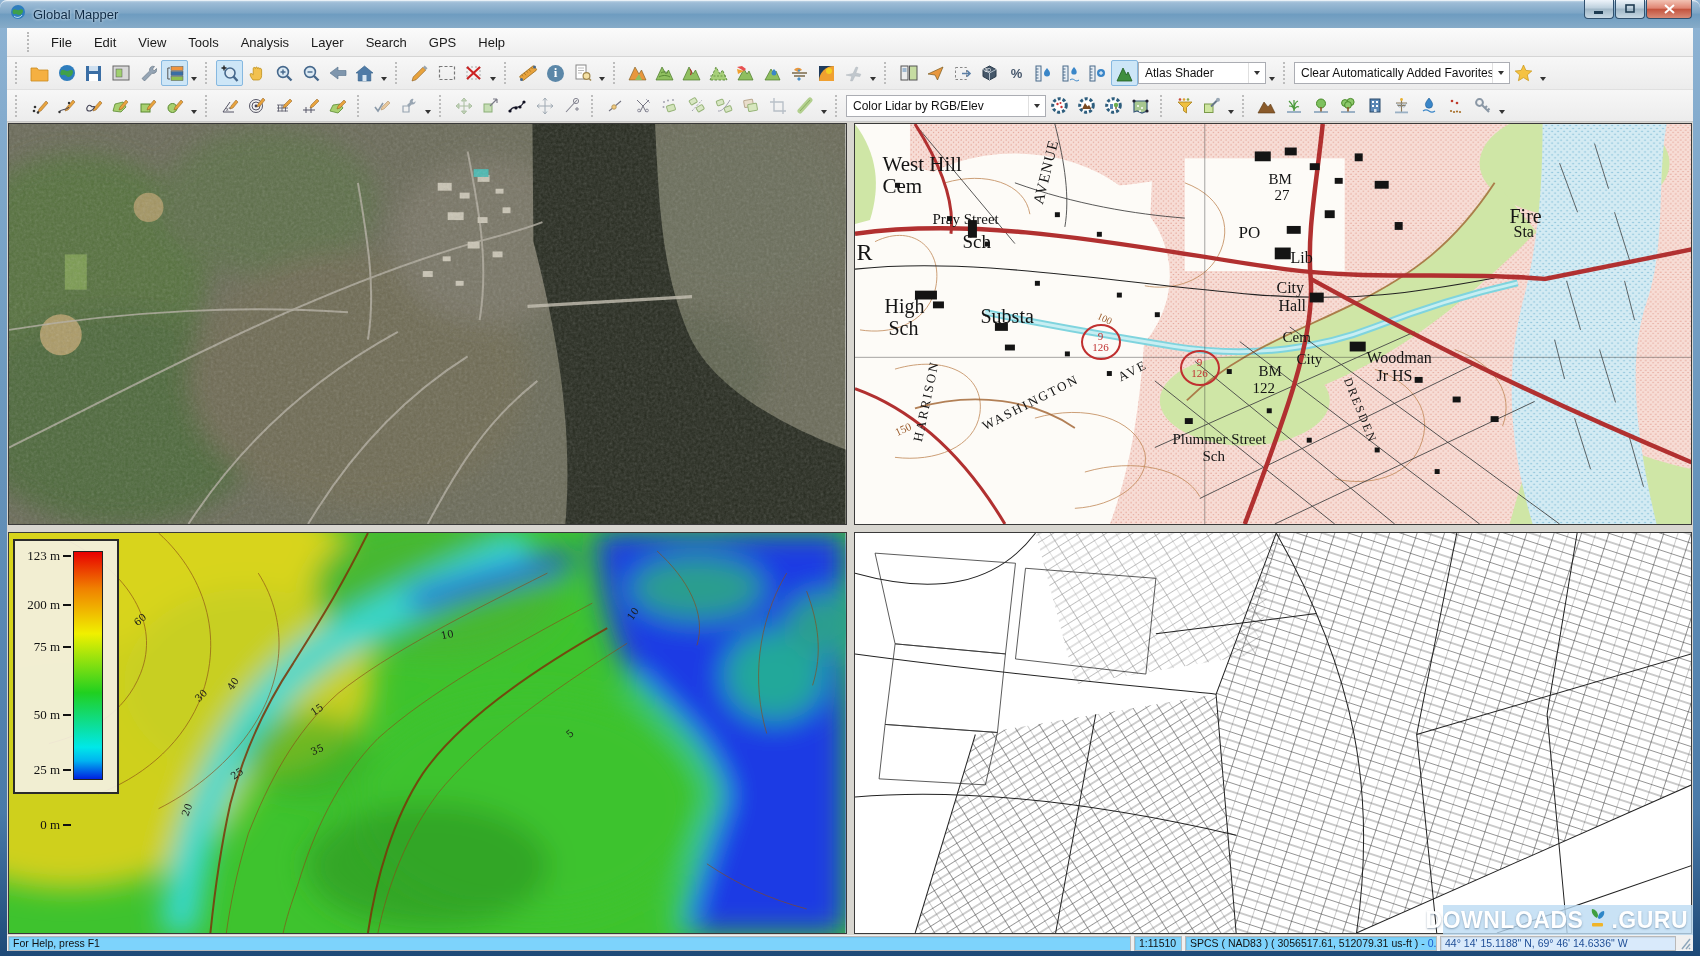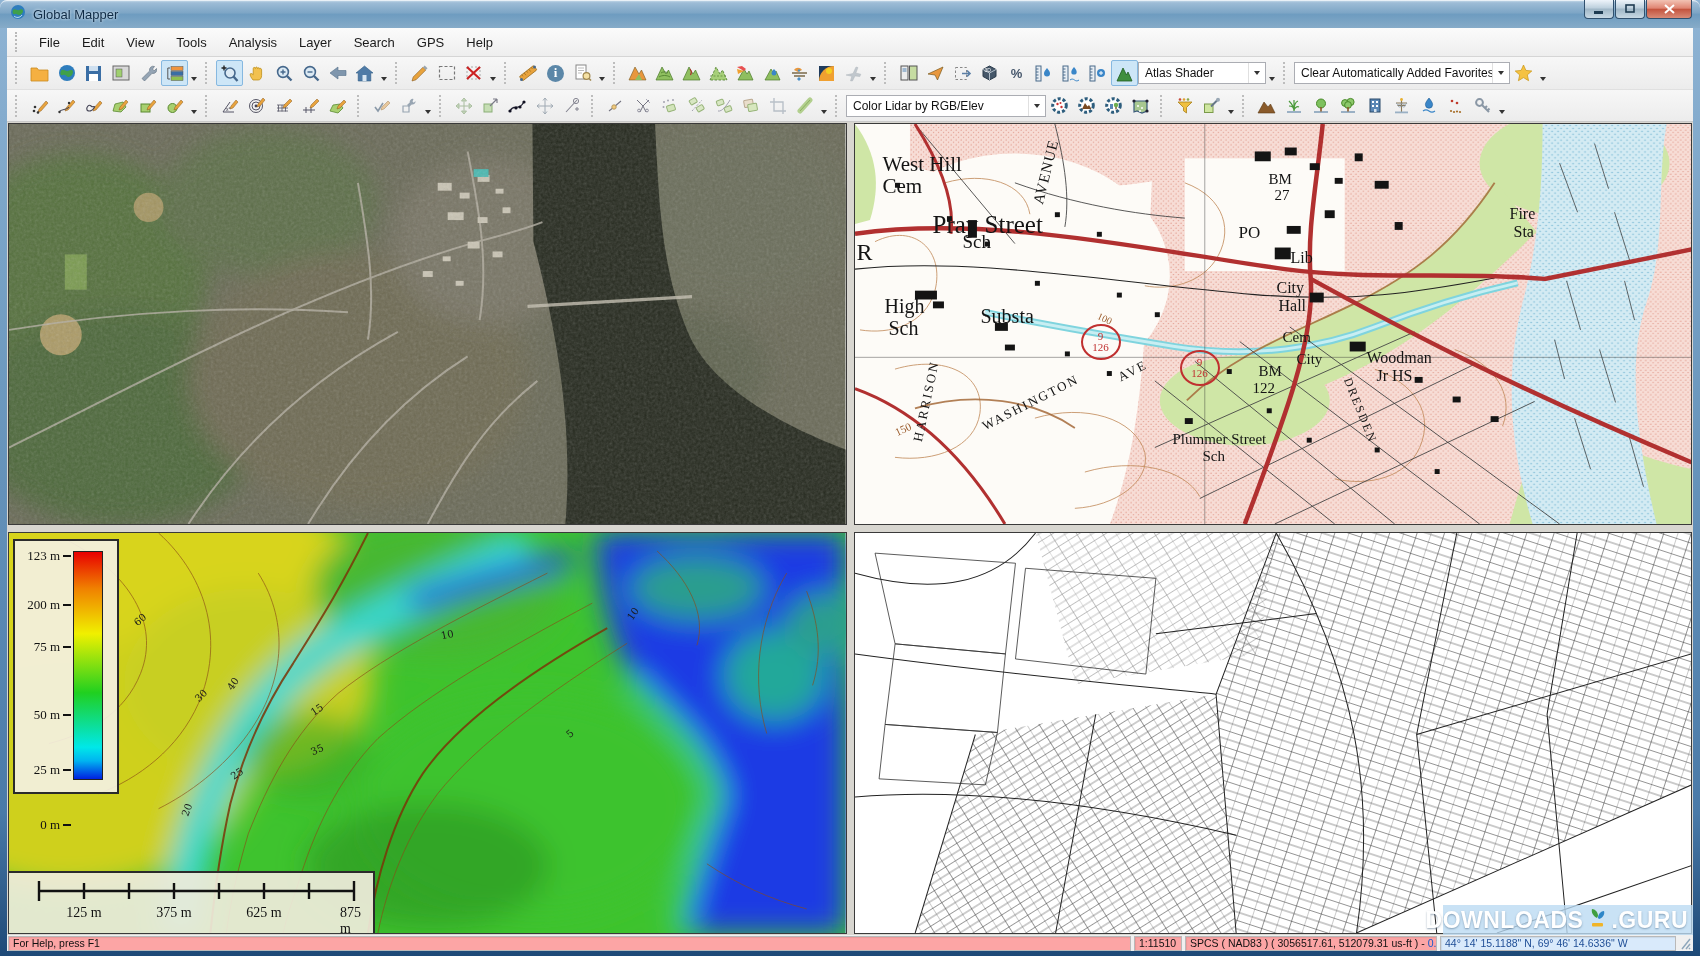--- a/index.html
+++ b/index.html
@@ -8,21 +8,21 @@
   
   .titlebar{position:absolute;top:0;left:0;right:0;height:28px;border-radius:7px 7px 0 0;
     background:linear-gradient(180deg,#cfe0ee 0%,#9dbcd6 10%,#7ea6c6 45%,#6e9cc0 52%,#86abc8 100%);
     display:flex;align-items:center;padding-left:10px;box-shadow:inset 0 1px 0 rgba(255,255,255,.6)}
   .titlebar .apptitle{font-size:13px;color:#0e2a45;margin-left:7px;text-shadow:0 0 3px #fff}
   .winbtns{position:absolute;top:0;right:8px;display:flex}
   .wbtn{width:30px;height:19px;border:1px solid #30506e;border-top:none;border-radius:0 0 4px 4px;
     background:linear-gradient(#eef4fa,#bccfdd 45%,#9fb6c6 50%,#c8d9e5);display:flex;align-items:center;justify-content:center;margin-left:1px}
   .wbtn.close{width:46px;background:linear-gradient(#f2c2b4,#e08573 45%,#c4543f 52%,#d98b77)}
   
-  .menubar{position:absolute;top:28px;left:7px;right:7px;height:29px;background:linear-gradient(#fbfbfb,#eeeeee);border-bottom:1px solid #d5d5d5;display:flex;align-items:center;padding-left:6px}
+  .menubar{position:absolute;top:28px;left:7px;right:7px;height:29px;background:linear-gradient(#fbfbfb,#eeeeee);border-bottom:1px solid #d5d5d5;display:flex;align-items:center;padding-left:18px}
   .mgrip{width:5px;height:20px;border-left:2px dotted #b9b9b9;margin:0 8px 0 2px}
   .menuitem{font-size:13px;color:#1a1a1a;padding:5px 11px;border-radius:2px}
   
   .tb{position:absolute;left:7px;right:7px;background:linear-gradient(#f7f7f7,#ececec);display:flex;align-items:center;padding:0 2px}
   .tb1{top:57px;height:33px;border-bottom:1px solid #e0e0e0}
   .tb2{top:90px;height:32px;border-bottom:1px solid #c9c9c9}
   .tbtn{width:27px;height:26px;display:flex;align-items:center;justify-content:center;border:1px solid transparent;border-radius:2px;flex:none}
   .tbtn.sel{background:#cde6f7;border-color:#86b8e0}
   .tbtn svg{display:block}
   .dbtn{width:11px;height:26px;display:flex;align-items:flex-end;justify-content:center;padding-bottom:5px;flex:none}
@@ -45,21 +45,21 @@
   .elev-bar{position:absolute;left:58px;top:10px;width:30px;bottom:12px;border:1px solid #222;
     background:linear-gradient(180deg,#e80000 0%,#f08000 16%,#f0f000 36%,#20d020 62%,#00e8e8 86%,#00b4f0 92%,#0020e0 100%)}
   .lg-row{position:absolute;left:0;width:56px;display:flex;align-items:center;justify-content:flex-end}
   .lg-row .txt{font-family:"Liberation Serif",serif;font-size:13px;color:#111;margin-right:3px}
   .lg-row .tick{width:8px;height:2px;background:#111}
   .scalebox{position:absolute;left:0px;bottom:0px;width:366px;height:62px;background:rgba(240,236,220,.92);border:2px solid #2b2b2b;border-left:none;border-bottom:none}
   .sc-labels span{position:absolute;top:32px;font-family:"Liberation Serif",serif;font-size:14px;color:#111;transform:translateX(-50%)}
   .ctl{position:absolute;font-family:"DejaVu Serif",serif;font-size:10px;color:#1a1a1a;line-height:1}
   
   .statusbar{position:absolute;left:7px;right:7px;bottom:5px;height:16px;background:#f0f0f0;display:flex;gap:3px;padding:0 1px;align-items:center}
-  .sfield{height:15px;border:1px solid #b9b9b9;box-shadow:inset 1px 1px 1px rgba(0,0,0,.08);background:#fca5a5;font-size:10.5px;display:flex;align-items:center;padding:0 4px;white-space:nowrap;overflow:hidden;color:#111}
+  .sfield{height:15px;border:1px solid #b9b9b9;box-shadow:inset 1px 1px 1px rgba(0,0,0,.08);background:#7dd3fc;font-size:10.5px;display:flex;align-items:center;padding:0 4px;white-space:nowrap;overflow:hidden;color:#111}
   .sfield.help{flex:1}
   .sfield.pos{background:#d9eafb;color:#1f4e96;width:236px}
   .blue{color:#1a5acd;margin-left:3px}
   .gripcorner{width:13px;height:15px;flex:none}
   
   .watermark{position:absolute;right:7px;bottom:21px;width:250px;height:30px;background:rgba(187,219,243,.8);display:flex;align-items:center;justify-content:flex-end;padding:0 5px;z-index:5}
   .watermark .wm{font-family:"Liberation Sans",sans-serif;font-weight:bold;font-size:23px;color:#fff;letter-spacing:.5px;text-shadow:0 1px 2px rgba(60,90,120,.5)}
 </style>
 </head>
 <body>
@@ -845,21 +845,21 @@
           <rect x="412" y="290" width="5" height="5"></rect>
           <rect x="452" y="320" width="5" height="5"></rect>
           <rect x="520" y="330" width="5" height="5"></rect>
           <rect x="580" y="352" width="5" height="5"></rect>
       </g>
     </svg>
     <span class="tl" style="left:2px;top:116px;font-size:24px">R</span>
     <span class="tl" style="left:28px;top:30px;font-size:21px">West Hill</span>
     <span class="tl" style="left:28px;top:52px;font-size:21px">Cem</span>
     <span class="tl" style="left:176px;top:78px;font-size:15px;letter-spacing:1px;transform:rotate(-76deg);transform-origin:0 0">AVENUE</span>
-    <span class="tl" style="left:78px;top:88px;font-size:25px">Pray Street</span>
+    <span class="tl" style="left:78px;top:88px;font-size:15px">Pray Street</span>
     <span class="tl" style="left:108px;top:108px;font-size:19px">Sch</span>
     <span class="tl" style="left:30px;top:172px;font-size:20px">High</span>
     <span class="tl" style="left:34px;top:194px;font-size:20px">Sch</span>
     <span class="tl" style="left:126px;top:182px;font-size:20px">Substa</span>
     <div class="shield" style="left:226px;top:200px;width:40px;height:36px">
       <span>9</span>
         <span>126</span>
     </div>
     <div class="shield" style="left:325px;top:226px;width:40px;height:36px">
       <span>9</span>
@@ -873,21 +873,21 @@
     <span class="tl" style="left:436px;top:126px;font-size:16px">Lib</span>
     <span class="tl" style="left:422px;top:156px;font-size:16px">City</span>
     <span class="tl" style="left:424px;top:174px;font-size:16px">Hall</span>
     <span class="tl" style="left:428px;top:206px;font-size:15px">Cem</span>
     <span class="tl" style="left:442px;top:228px;font-size:15px">City</span>
     <span class="tl" style="left:404px;top:240px;font-size:15px">BM</span>
     <span class="tl" style="left:398px;top:257px;font-size:15px">122</span>
     <span class="tl" style="left:512px;top:226px;font-size:16px">Woodman</span>
     <span class="tl" style="left:522px;top:244px;font-size:16px">Jr HS</span>
     <span class="tl" style="left:498px;top:252px;font-size:12px;letter-spacing:2px;transform:rotate(68deg);transform-origin:0 0">DRESDEN</span>
-    <span class="tl" style="left:655px;top:82px;font-size:16px">Fire</span>
+    <span class="tl" style="left:655px;top:82px;font-size:20px">Fire</span>
     <span class="tl" style="left:659px;top:100px;font-size:16px">Sta</span>
     <span class="tl" style="left:318px;top:308px;font-size:15px">Plummer Street</span>
     <span class="tl" style="left:348px;top:325px;font-size:15px">Sch</span>
     <span class="tl" style="left:128px;top:296px;font-size:13px;letter-spacing:2px;transform:rotate(-27deg);transform-origin:0 50%">WASHINGTON</span>
     <span class="tl" style="left:262px;top:240px;font-size:13px;letter-spacing:2px;transform:rotate(-27deg)">AVE</span>
     <span class="tl" style="left:56px;top:316px;font-size:13px;letter-spacing:2px;transform:rotate(-78deg);transform-origin:0 0">HARRISON</span>
   </div>
 
   <div class="panel">
     <svg class="bg" viewBox="0 0 839 399" preserveAspectRatio="none">
@@ -960,32 +960,20 @@
         </div>
       <div class="lg-row" style="top:221px">
           <span class="txt">25 m</span>
           <span class="tick"></span>
         </div>
       <div class="lg-row" style="top:276px">
           <span class="txt">0 m</span>
           <span class="tick"></span>
         </div>
     </div>
-    <div class="scalebox">
-      <svg width="364" height="30" style="position:absolute;left:0;top:2px">
-        <path d="M30,16 H345" stroke="#111" stroke-width="2.4"></path>
-        <path d="M30,6 V26 M75,8 V24 M120,8 V24 M165,8 V24 M210,8 V24 M255,8 V24 M300,8 V24 M345,6 V26" stroke="#111" stroke-width="2.4"></path>
-      </svg>
-      <div class="sc-labels">
-        <span style="left:75px">125 m</span>
-        <span style="left:165px">375 m</span>
-        <span style="left:255px">625 m</span>
-        <span style="left:342px">875 m</span>
-      </div>
-    </div>
   </div>
 
   <div class="panel">
     <svg class="bg" viewBox="0 0 834 397" preserveAspectRatio="none">
       <defs>
         <pattern id="pg1" width="26" height="16" patternUnits="userSpaceOnUse" patternTransform="rotate(18)">
             <path d="M0 0H26M0 8H26M0 16H26M0 0V16M13 0V16" stroke="#3a3a3a" stroke-width="0.55" fill="none"></path>
           </pattern>
         <pattern id="pg2" width="22" height="14" patternUnits="userSpaceOnUse" patternTransform="rotate(-32)">
             <path d="M0 0H22M0 7H22M0 14H22M0 0V14M11 0V14" stroke="#3a3a3a" stroke-width="0.55" fill="none"></path>

